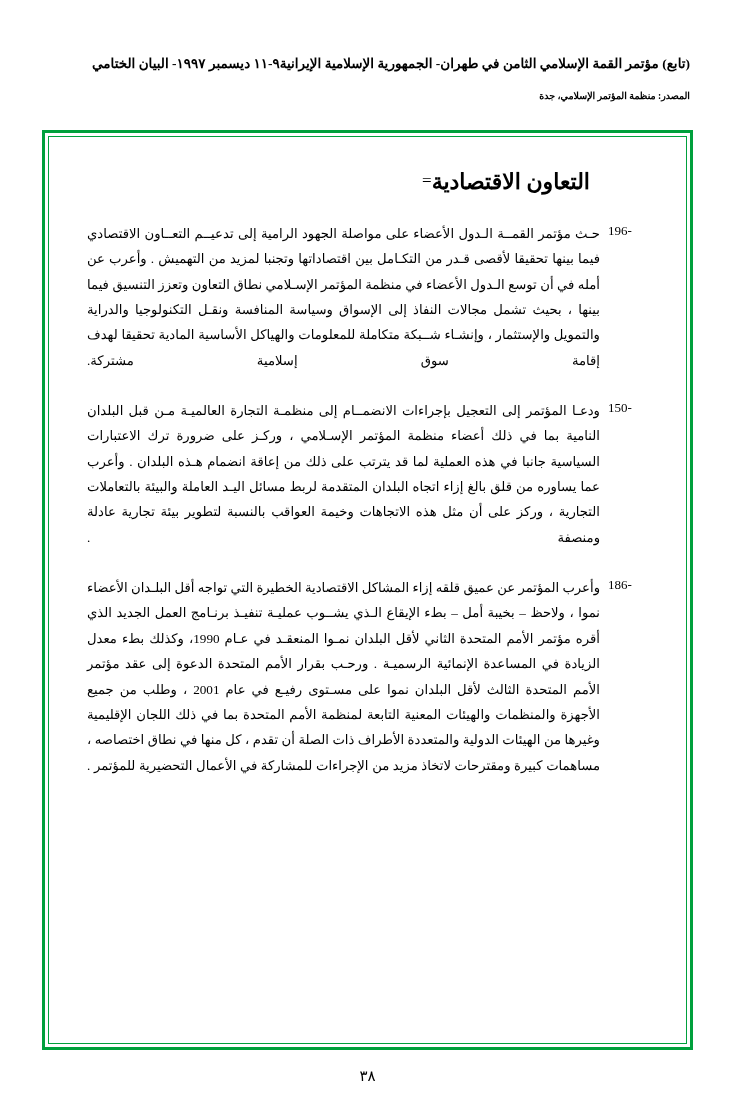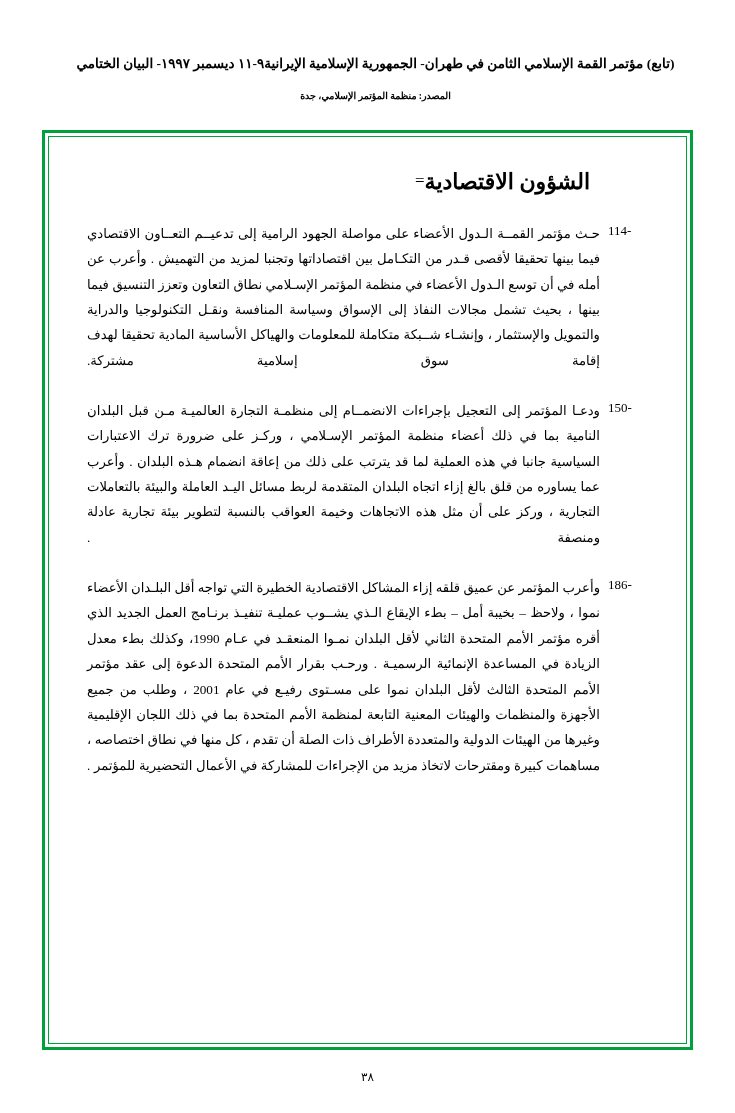--- a/index.html
+++ b/index.html
@@ -20,21 +20,20 @@
     height: 1113px;
     position: relative;
     box-sizing: border-box;
   }
   
   .header {
     position: absolute;
     top: 55px;
     right: 45px;
     left: 61px;
-    text-align: center;
     direction: rtl;
   }
   .header-line1 {
     font-family: "Liberation Serif", "DejaVu Serif", serif;
     font-weight: bold;
     font-size: 13.5px;
     line-height: 1.4;
     color: #000;
     white-space: nowrap;
   }
@@ -125,45 +124,45 @@
     font-weight: normal;
   }
   
   .footer {
     position: absolute;
     bottom: 28px;
     left: 0;
     right: 0;
     text-align: center;
     font-family: "Liberation Serif", "DejaVu Serif", serif;
-    font-size: 12px;
+    font-size: 15px;
     color: #000;
   }
 </style>
 </head>
 <body>
 
 <div class="page">
 
   <div class="header">
     <div class="header-line1">(تابع) مؤتمر القمة الإسلامي الثامن في طهران- الجمهورية الإسلامية الإيرانية٩-١١ ديسمبر ١٩٩٧- البيان الختامي</div>
     <div class="header-line2">المصدر: منظمة المؤتمر الإسلامي، جدة</div>
   </div>
 
   <div class="frame">
     <div class="frame-inner"></div>
     <div class="content">
 
       <div class="title-row">
-        <span class="doc-title">الشؤون الاقتصادية</span>
+        <span class="doc-title">التعاون الاقتصادية</span>
         <span class="title-bullet">=</span>
       </div>
 
       <div class="para">
-        <div class="para-num">-114</div>
+        <div class="para-num">-196</div>
         <div class="para-body"><b>حـث</b> مؤتمر القمــة الـدول الأعضاء على مواصلة الجهود الرامية إلى تدعيــم التعــاون الاقتصادي فيما بينها تحقيقا لأقصى قـدر من التكـامل بين اقتصاداتها وتجنبا لمزيد من التهميش . <b>وأعرب</b> عن أمله في أن توسع الـدول الأعضاء في منظمة المؤتمر الإسـلامي نطاق التعاون وتعزز التنسيق فيما بينها ، بحيث تشمل مجالات النفاذ إلى الإسواق وسياسة المنافسة ونقـل التكنولوجيا والدراية والتمويل والإستثمار ، وإنشـاء شــبكة متكاملة للمعلومات والهياكل الأساسية المادية تحقيقا لهدف إقامة سوق إسلامية مشتركة.</div>
       </div>
 
       <div class="para">
         <div class="para-num">-150</div>
         <div class="para-body"><b>ودعـا</b> المؤتمر إلى التعجيل بإجراءات  الانضمــام إلى منظمـة التجارة العالميـة  مـن قبل البلدان النامية بما في ذلك أعضاء منظمة المؤتمر الإسـلامي ، <b>وركـز</b> على ضرورة ترك الاعتبارات السياسية جانبا في هذه العملية لما قد يترتب على ذلك من إعاقة انضمام هـذه البلدان . <b>وأعرب</b> عما يساوره من قلق بالغ إزاء اتجاه البلدان المتقدمة لربط مسائل اليـد العاملة والبيئة بالتعاملات التجارية ، <b>وركز</b> على أن مثل هذه الاتجاهات وخيمة العواقب بالنسبة لتطوير بيئة تجارية عادلة ومنصفة .</div>
       </div>
 
       <div class="para">
         <div class="para-num">-186</div>

